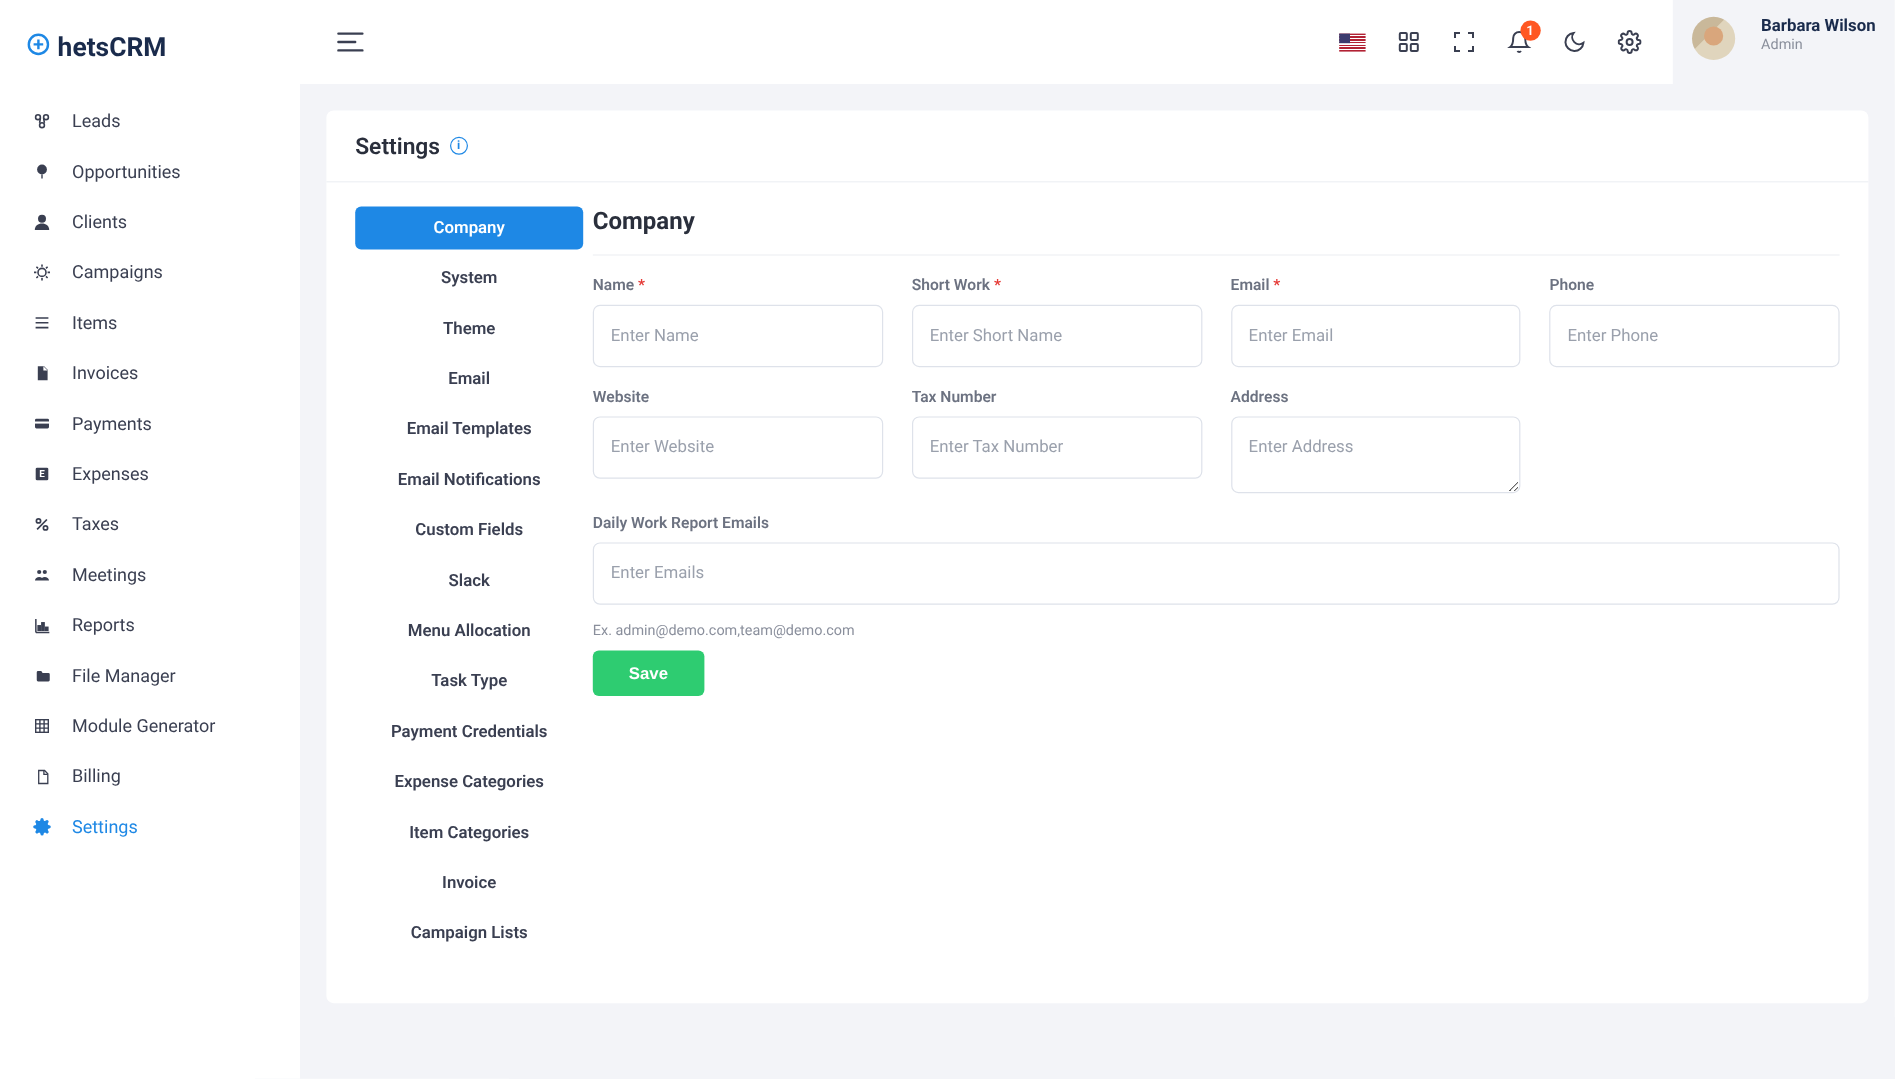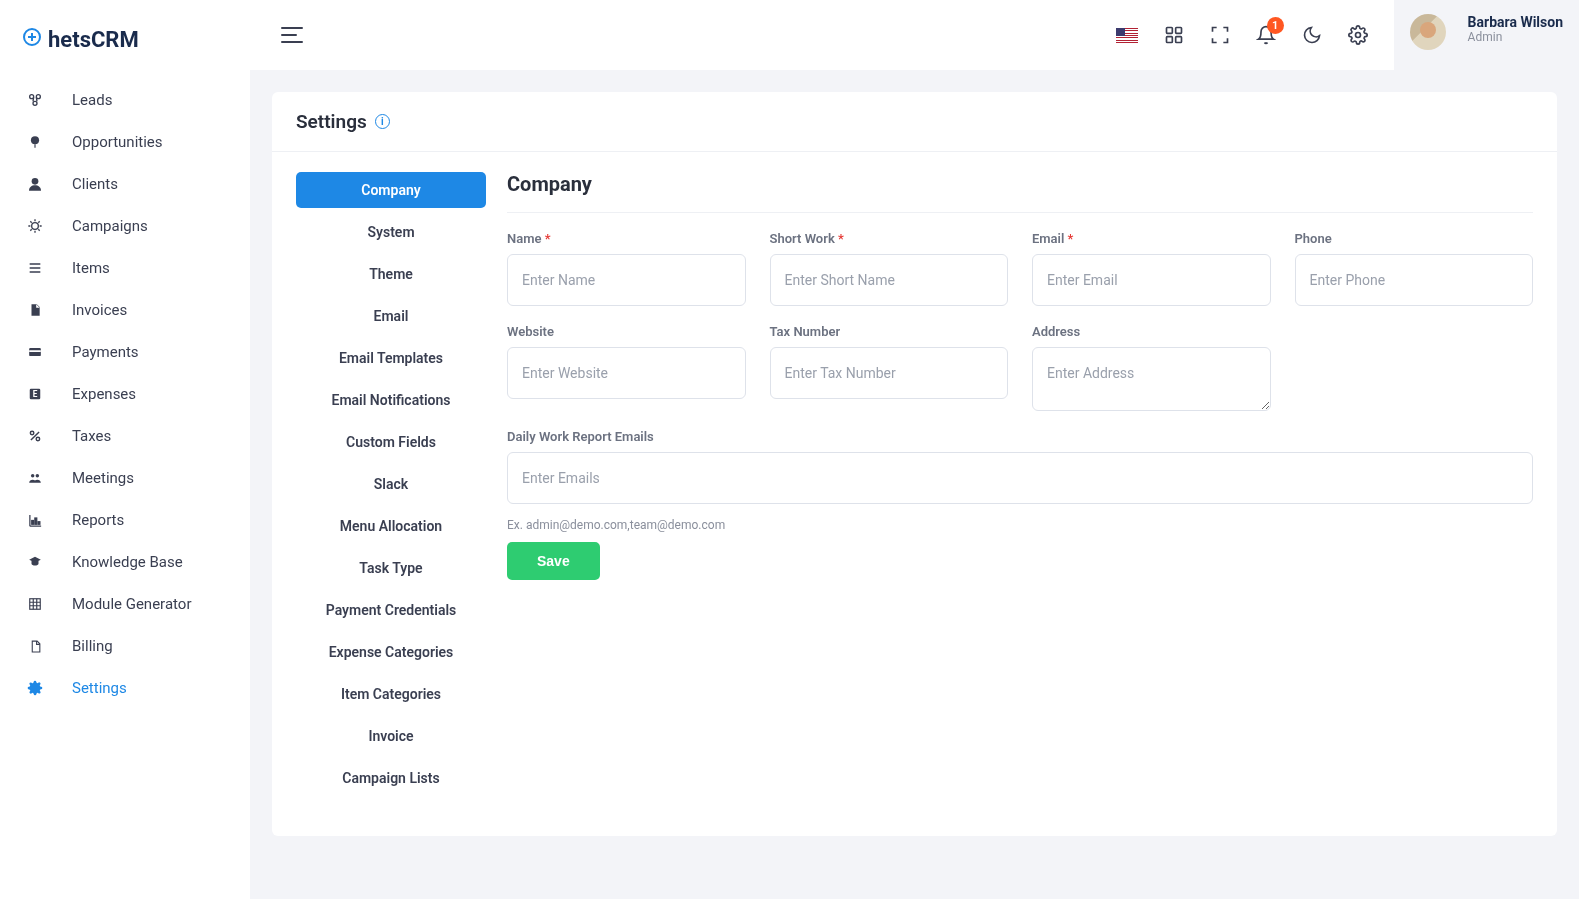--- a/index.html
+++ b/index.html
@@ -31,21 +31,21 @@
 }
 .logo-text {
   font-size: 22px;
   font-weight: 700;
   color: #1a2b4c;
 }
 .nav-list { list-style: none; }
 .nav-item {
   display: flex;
   align-items: center;
-  gap: 28px;
+  gap: 16px;
   padding: 12px 26px;
   color: #3a3f51;
   cursor: pointer;
   font-size: 15px;
 }
 .nav-item.active { color: #1e88e5; }
 .nav-icon {
   width: 18px;
   height: 18px;
   display: inline-flex;
@@ -151,21 +151,21 @@
   color: #1e88e5;
   font-size: 10px;
   display: inline-flex;
   align-items: center;
   justify-content: center;
   font-weight: 700;
 }
 .card-body {
   display: flex;
   padding: 20px 24px 40px;
-  gap: 21px;
+  gap: 8px;
 }
 .tabs {
   width: 190px;
   flex-shrink: 0;
   display: flex;
   flex-direction: column;
   gap: 6px;
 }
 .tab {
   padding: 10px 0;
@@ -347,26 +347,25 @@
               <path d="M3 21V3M3 21h18"></path>
               <rect x="6" y="12" width="3" height="6" fill="currentColor"></rect>
               <rect x="11" y="8" width="3" height="10" fill="currentColor"></rect>
               <rect x="16" y="14" width="3" height="4" fill="currentColor"></rect>
             </svg>
           </span>
           <span>Reports</span>
         </li>
       <li class="nav-item">
           <span class="nav-icon">
-            <svg width="16" height="14" viewBox="0 0 24 24" fill="currentColor">
-              <path d="M12 3L2 8l10 5 10-5z"></path>
-              <path d="M6 10v5c0 2 3 3 6 3s6-1 6-3v-5"></path>
-            </svg>
-          </span>
-          <span>Knowledge Base</span>
+            <svg width="15" height="13" viewBox="0 0 24 24" fill="currentColor">
+              <path d="M3 6a2 2 0 012-2h5l2 3h9a2 2 0 012 2v9a2 2 0 01-2 2H5a2 2 0 01-2-2z"></path>
+            </svg>
+          </span>
+          <span>File Manager</span>
         </li>
       <li class="nav-item">
           <span class="nav-icon">
             <svg width="14" height="14" viewBox="0 0 24 24" fill="none" stroke="currentColor" stroke-width="2">
               <rect x="3" y="3" width="18" height="18"></rect>
               <path d="M3 9h18M3 15h18M9 3v18M15 3v18"></path>
             </svg>
           </span>
           <span>Module Generator</span>
         </li>

